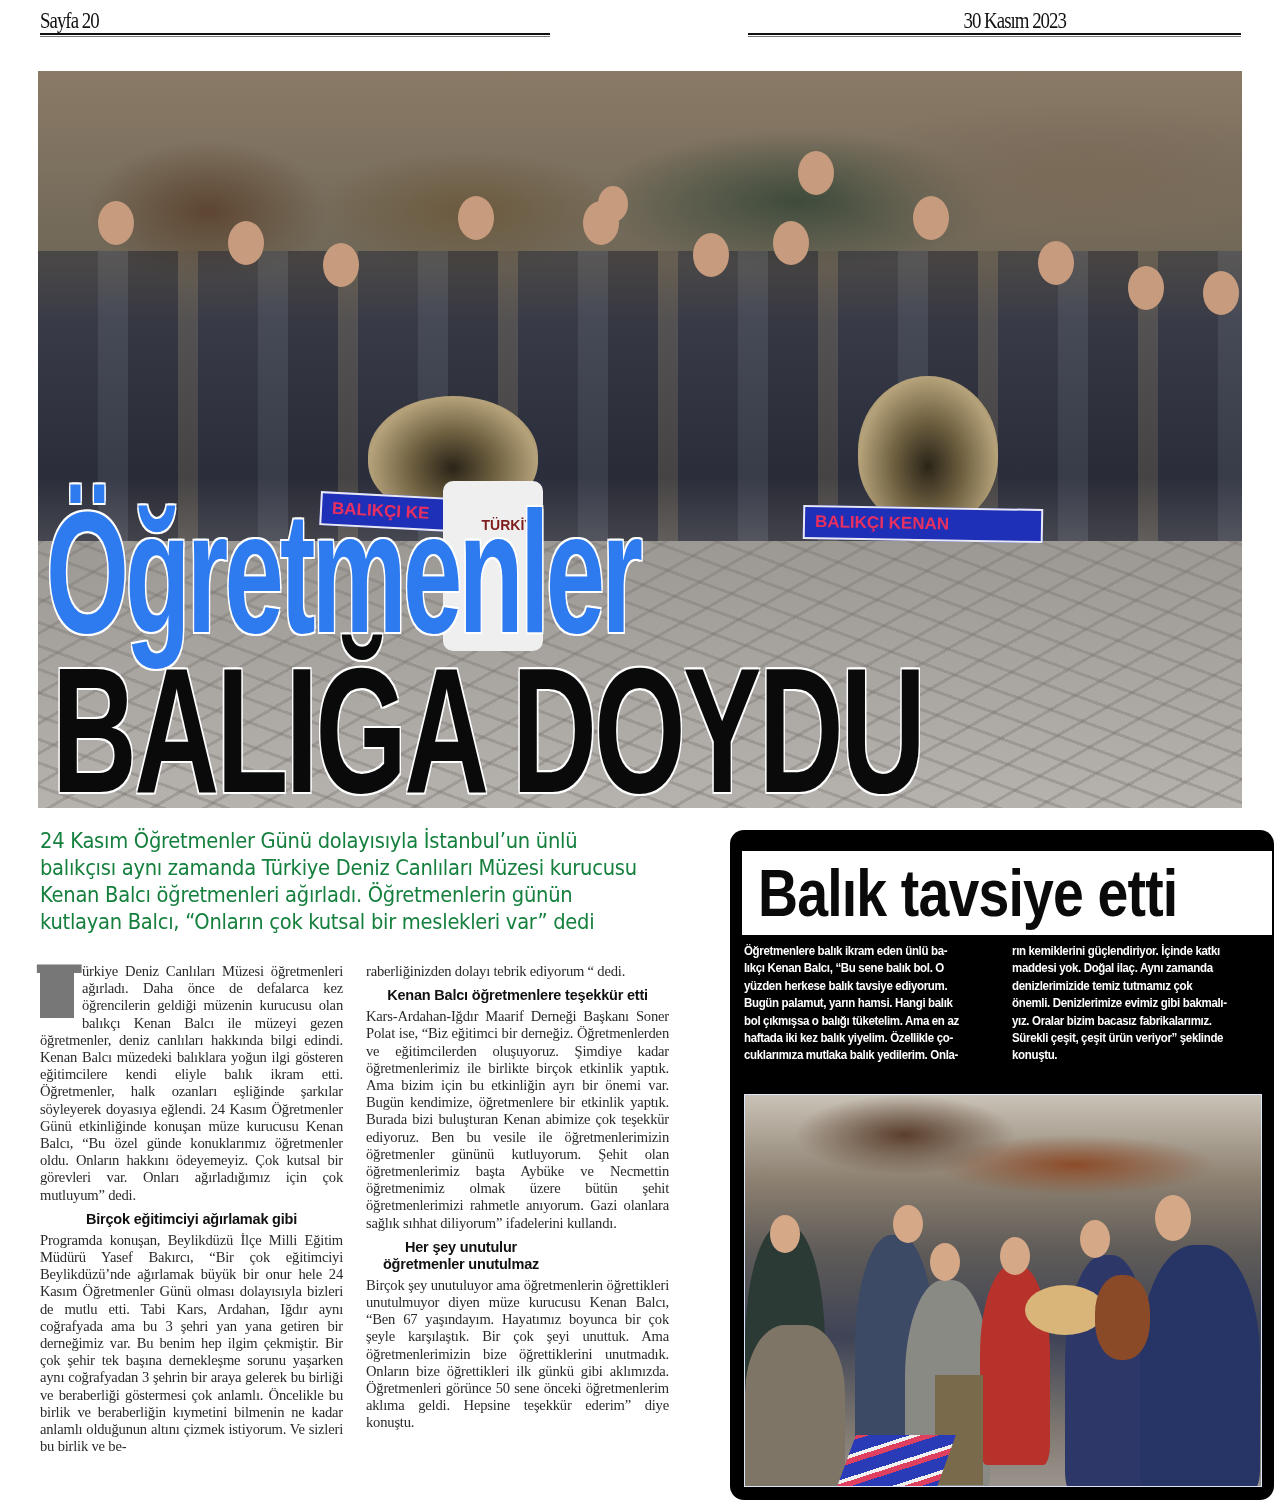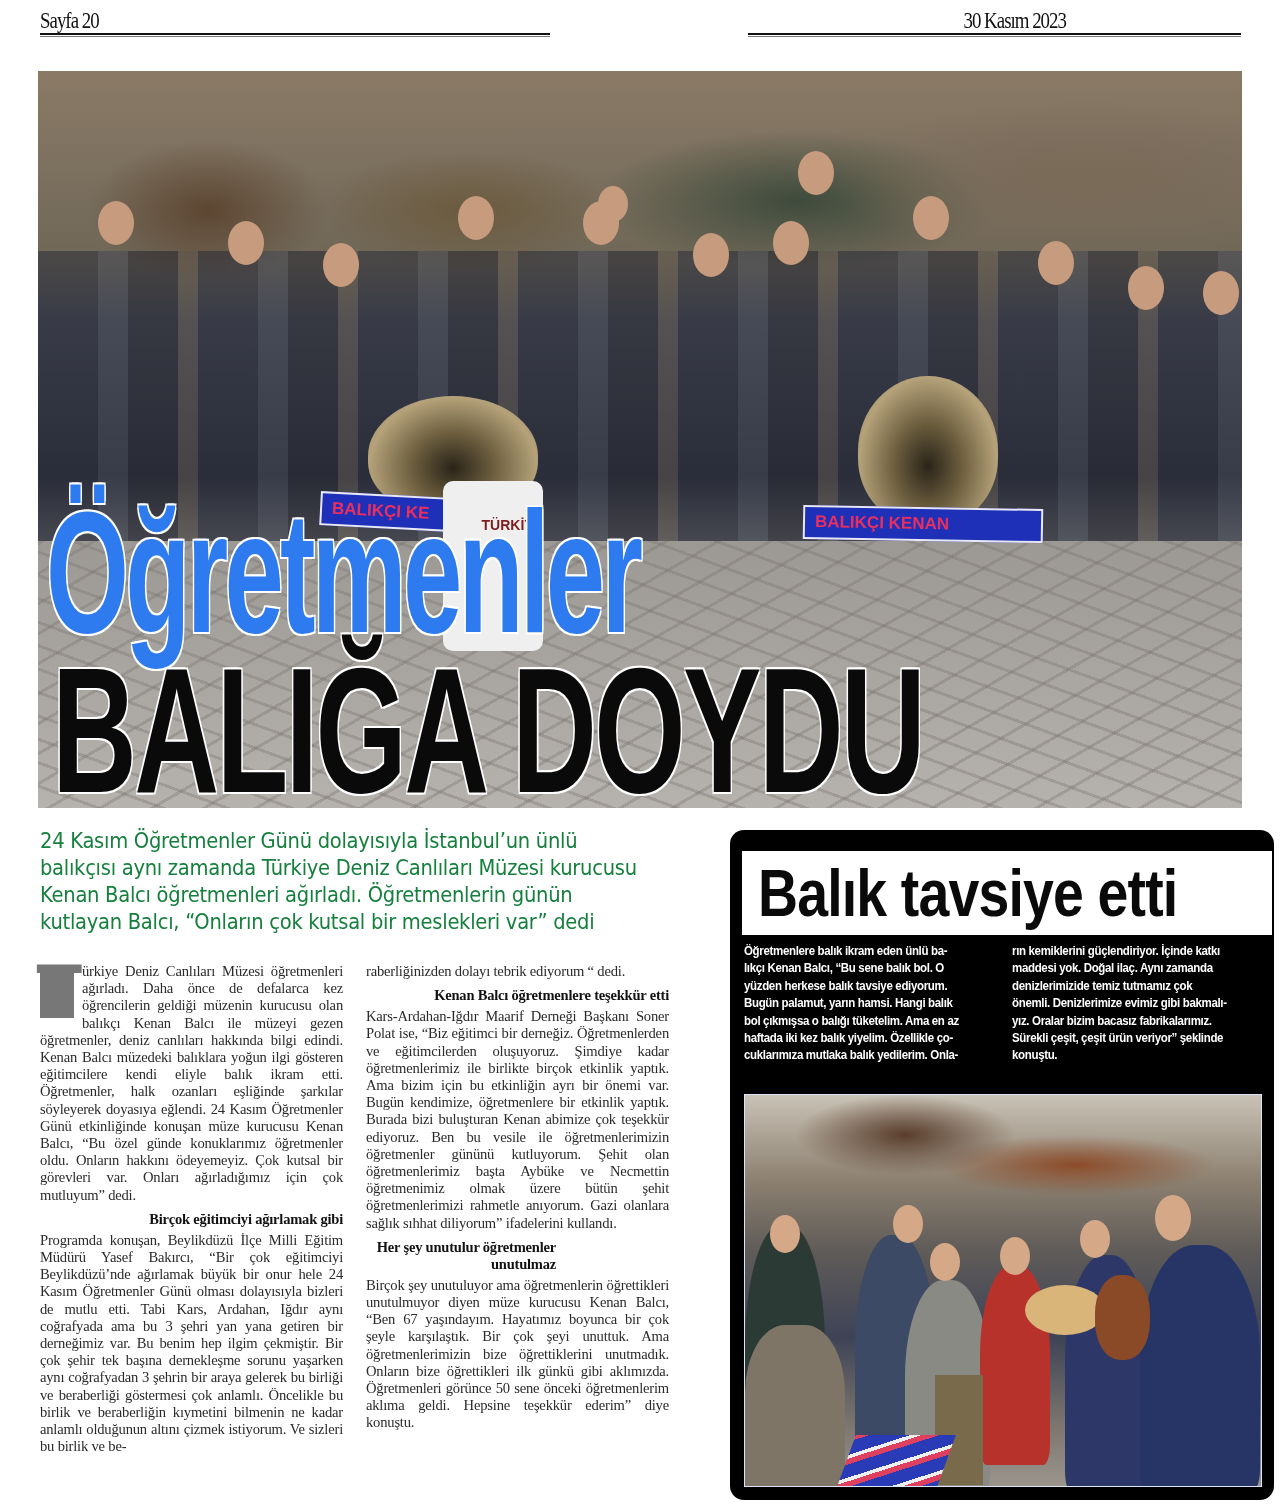--- a/index.html
+++ b/index.html
@@ -54,21 +54,21 @@
 
   
   .lead { position: absolute; left: 40px; top: 828px; width: 640px; font-family: "DejaVu Sans", sans-serif; font-size: 21px; line-height: 27px; color: #15803d; letter-spacing: -0.3px; }
   .lead p { white-space: nowrap; transform: scaleX(0.93); transform-origin: left; }
 
   
   .col { position: absolute; font-family: "Liberation Serif", serif; font-size: 14.6px; line-height: 17.2px; color: #2a2a2a; text-align: justify; letter-spacing: -0.2px; }
   .col.c1 { left: 40px; top: 963px; width: 303px; }
   .col.c2 { left: 366px; top: 963px; width: 303px; }
   .col p { margin-bottom: 0; }
-  .col .sub { font-family: Liberation Serif, serif; font-weight: bold; font-size: 14.5px; line-height: 17px; color: #111; margin: 7px 0 4px; text-align: right; }
+  .col .sub { font-family: Liberation Sans, sans-serif; font-weight: bold; font-size: 14.5px; line-height: 17px; color: #111; margin: 7px 0 4px; text-align: center; }
   .dropcap { float: left; width: 34px; height: 52px; margin: 3px 8px 0 0; background: #777; position: relative; }
   .dropcap::before { content: ""; position: absolute; left: 0; top: 0; width: 34px; height: 13px; background: #777; }
   .dropcap span { position: absolute; left: -4px; top: -13px; font-family: "Liberation Sans", sans-serif; font-weight: bold; font-size: 76px; line-height: 76px; color: #777; }
 
   
   .sidebox { position: absolute; left: 698px; top: 830px; width: 544px; height: 670px; background: #000000; border-radius: 14px; margin-left: 32px; }
   .sidebox-title-wrap { position: absolute; left: 12px; top: 21px; width: 530px; height: 84px; background: #ffffff; }
   .sidebox-title { position: absolute; left: 16px; top: 4px; font-family: "Liberation Sans", sans-serif; font-weight: bold; font-size: 66px; line-height: 76px; color: #0a0a0a; letter-spacing: -1px; transform: scaleX(0.84); transform-origin: left; white-space: nowrap; }
   .sidebox-col { position: absolute; top: 112px; width: 250px; font-family: "Liberation Sans", sans-serif; font-weight: bold; font-size: 13.4px; line-height: 17.4px; color: #ffffff; letter-spacing: -0.4px; }
   .sidebox-col p { white-space: nowrap; transform: scaleX(0.86); transform-origin: left; }

